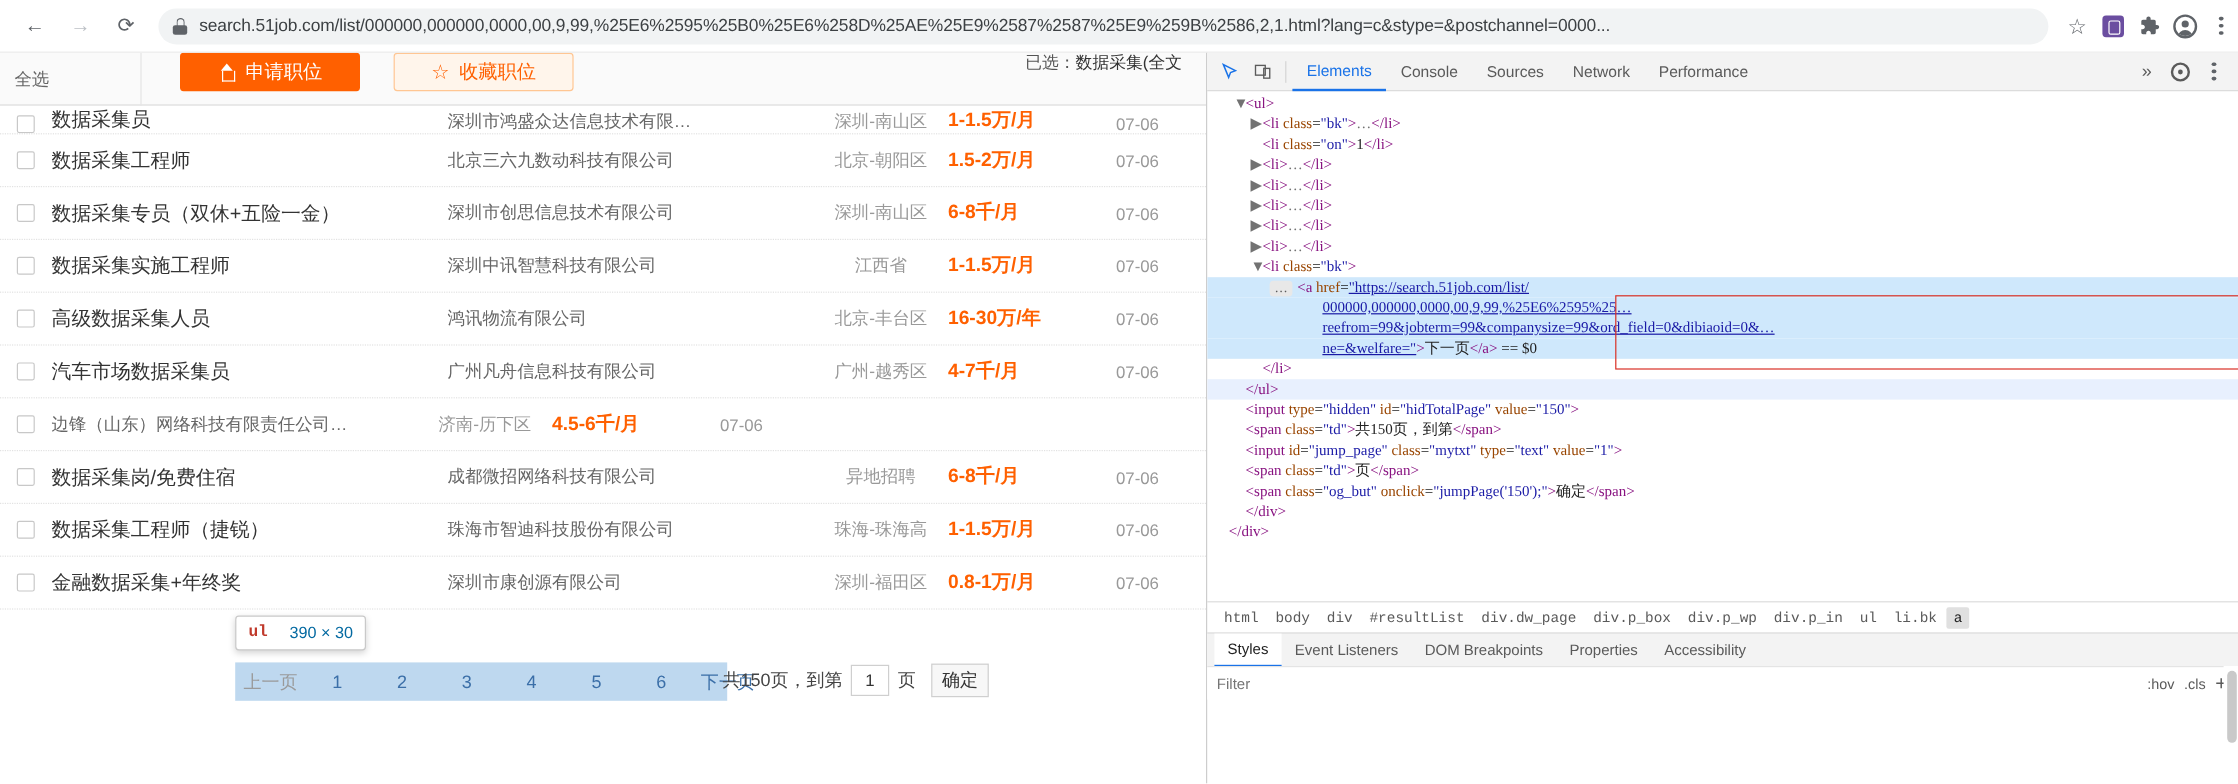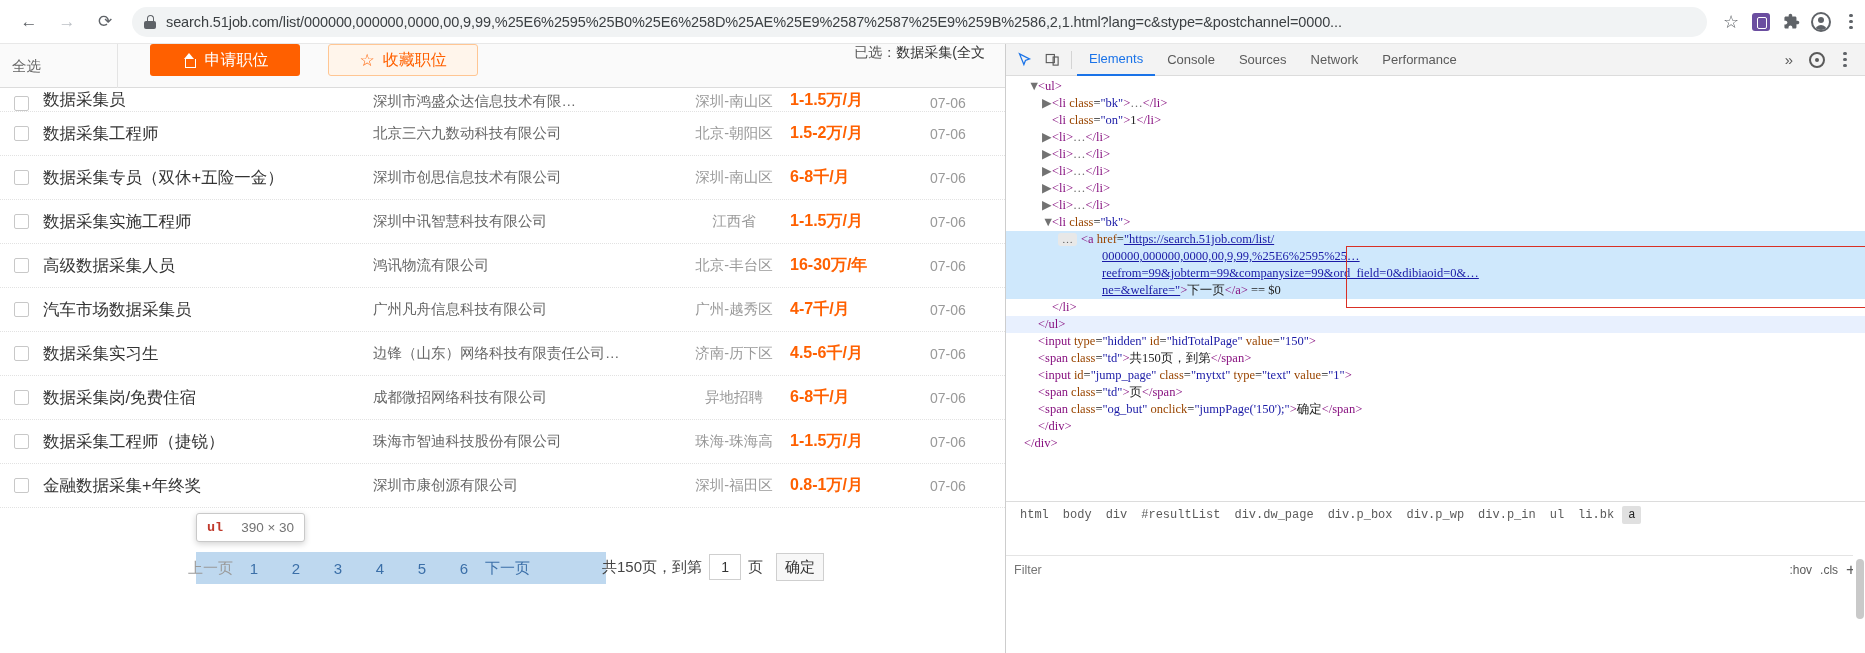--- a/index.html
+++ b/index.html
@@ -136,22 +136,22 @@
   }
   .c-date {
     width:66px; font-size:14px; color:#999; text-align:left;
     white-space:nowrap;
   }
   .pager-highlight {
     position:absolute; left:196px; top:508px; width:410px; height:32px;
     background:rgba(111,168,220,0.45); pointer-events:none;
   }
   .pager {
-    position:absolute; left:188px; top:510px; height:28px;
-    display:flex; align-items:center; gap:0;
+    position:absolute; left:203px; top:510px; height:28px;
+    display:flex; align-items:center; gap:12px;
   }
   .pg {
     min-width:44px; height:28px; display:flex; align-items:center;
     justify-content:center; font-size:15px; color:#3b6fa8; cursor:pointer;
   }
   .pg.dim { color:#9a9a9a; cursor:default; }
   .pg.num { min-width:42px; }
   .pager-tail {
     position:absolute; left:602px; top:509px;
     display:flex; align-items:center; gap:7px; font-size:15px; color:#444;
@@ -170,21 +170,21 @@
   
   .inspect-tip {
     position:absolute; left:196px; top:469px;
     background:#fff; border:1px solid #c9c9c9;
     box-shadow:0 2px 6px rgba(0,0,0,0.18);
     border-radius:3px; padding:6px 10px;
     display:flex; align-items:center; gap:18px;
     font-size:13.5px; z-index:20;
   }
   .tip-tag { color:#c0392b; font-weight:bold; font-family:"Liberation Mono", monospace; }
-  .tip-dim { color:#737373; font-family:"Liberation Sans", sans-serif; }
+  .tip-dim { color:#0369a1; font-family:"Liberation Sans", sans-serif; }
 
   
   .devtools {
     position:absolute; left:1005px; top:44px; width:860px; height:609px;
     background:#fff; border-left:1px solid #cdcdcd;
     font-family:"Liberation Sans", sans-serif;
   }
   .dt-tabbar {
     height:32px; display:flex; align-items:center;
     border-bottom:1px solid #dcdcdc; background:#f3f3f3;
@@ -379,21 +379,20 @@
         <div class="job-row">
           <span class="chk"></span>
           <span class="c-title">汽车市场数据采集员</span>
           <span class="c-company">广州凡舟信息科技有限公司</span>
           <span class="c-loc">广州-越秀区</span>
           <span class="c-sal">4-7千/月</span>
           <span class="c-date">07-06</span>
         </div>
         <div class="job-row">
           <span class="chk"></span>
-          <span class="c-title">数据采集实习生</span>
           <span class="c-company">边锋（山东）网络科技有限责任公司…</span>
           <span class="c-loc">济南-历下区</span>
           <span class="c-sal">4.5-6千/月</span>
           <span class="c-date">07-06</span>
         </div>
         <div class="job-row">
           <span class="chk"></span>
           <span class="c-title">数据采集岗/免费住宿</span>
           <span class="c-company">成都微招网络科技有限公司</span>
           <span class="c-loc">异地招聘</span>
@@ -514,20 +513,27 @@
         <span class="crumb-item">#resultList</span>
         <span class="crumb-item">div.dw_page</span>
         <span class="crumb-item">div.p_box</span>
         <span class="crumb-item">div.p_wp</span>
         <span class="crumb-item">div.p_in</span>
         <span class="crumb-item">ul</span>
         <span class="crumb-item">li.bk</span>
         <span class="crumb-item active">a</span>
       </div>
 
+    <div class="dt-styles-tabs" id="dt-style-tabs">
+        <div class="st-tab active">Styles</div>
+        <div class="st-tab">Event Listeners</div>
+        <div class="st-tab">DOM Breakpoints</div>
+        <div class="st-tab">Properties</div>
+        <div class="st-tab">Accessibility</div>
+      </div>
 
     <div class="dt-filter">
       <input class="filter-input" placeholder="Filter" style="">
       <div class="filter-right">
         <span>:hov</span>
         <span>.cls</span>
         <span class="plus">+</span>
       </div>
     </div>
 

